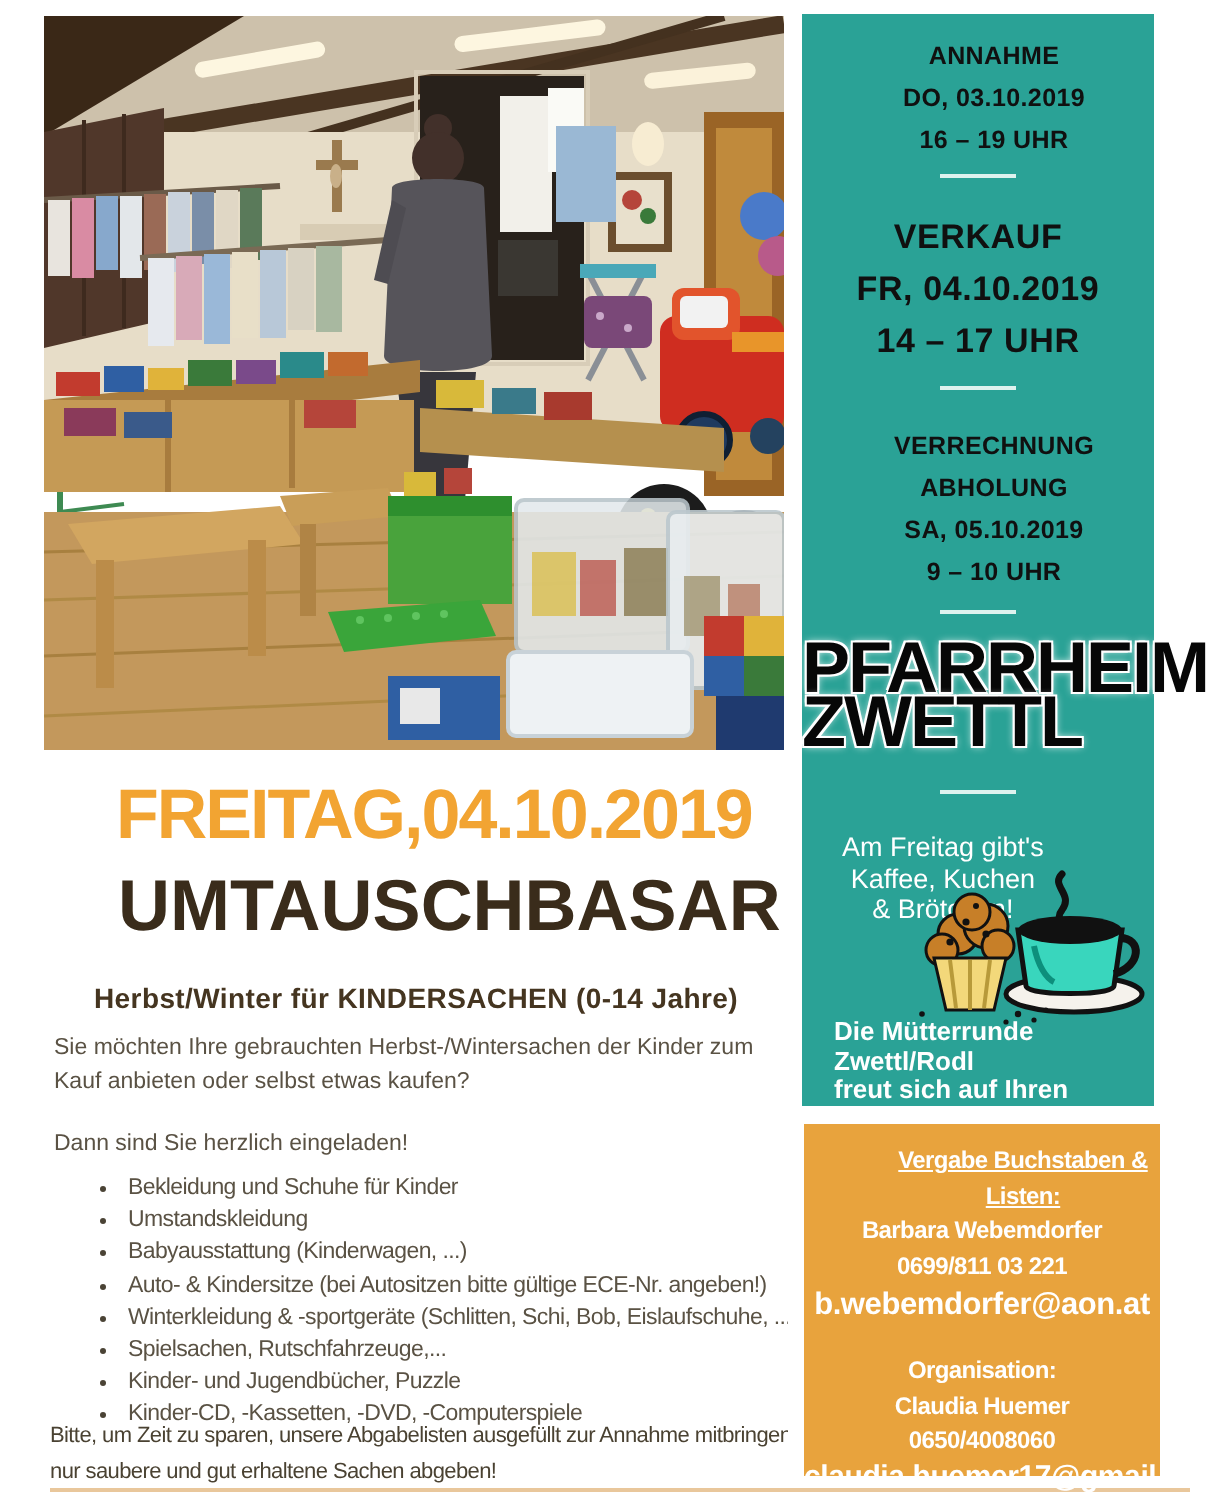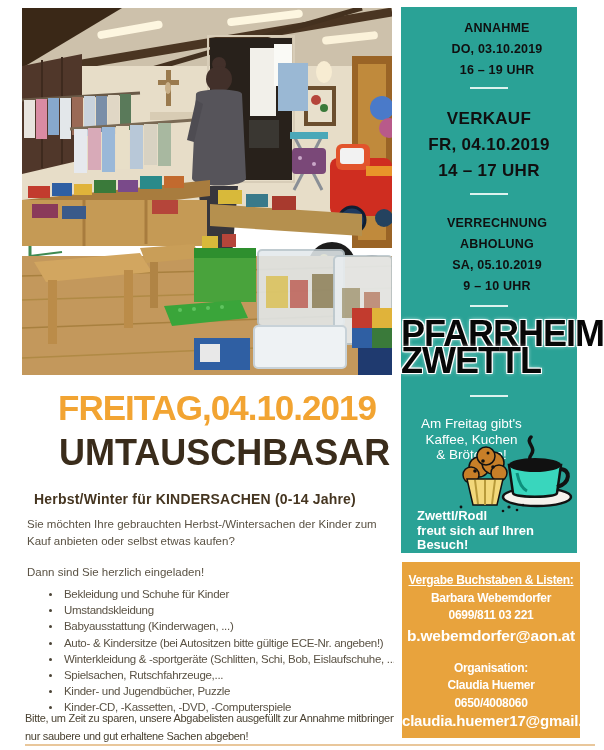--- a/index.html
+++ b/index.html
@@ -24,32 +24,32 @@
   .coffee-note { position:absolute; top:409px; left:20px; color:#ffffff; font-weight:400;
     font-size:13.5px; line-height:15.5px; text-align:center; }
   .treat-graphic { position:absolute; top:428px; left:52px; width:122px; height:78px; }
   .muetterrunde { position:absolute; top:502px; left:16px; color:#ffffff; font-weight:700;
     font-size:13px; line-height:14.5px; text-align:left; }
 
   
   .contact { position:absolute; left:402px; top:562px; width:178px; height:176px; background:#e8a33d;
     color:#ffffff; text-align:center; font-weight:700; z-index:3; padding-top:10px; }
   .contact .line { font-size:12px; line-height:17.5px; letter-spacing:-0.3px; }
-  .contact .underlined { text-decoration:underline; }
+  .contact .underlined { text-decoration:underline;padding-left:41px; }
   .contact .email-big { font-size:15.5px; line-height:21px; letter-spacing:-0.2px; }
   .contact .group-gap { margin-top:14px; }
   .contact .email2 { font-size:15px; letter-spacing:-0.2px;text-align:right; }
 
   
   .left-col { position:absolute; left:0; top:378px; width:394px; height:372px; overflow:hidden; z-index:1; }
   .title-date { position:absolute; left:30px; top:10px; font-size:35px; font-weight:800;
     letter-spacing:-1px; color:#f2a432; white-space:nowrap;margin-left:28px; }
   .title-main { position:absolute; left:28px; top:54px; font-size:36px; font-weight:800;
     letter-spacing:0px; color:#3a2c1b; white-space:nowrap;margin-left:31px; }
-  .subtitle { position:absolute; left:22px; top:113px; font-size:14px; font-weight:700;
+  .subtitle { position:absolute; left:35px; top:113px; font-size:14px; font-weight:700;
     color:#453520; letter-spacing:0.2px; white-space:nowrap;padding-left:12px; }
   .para { position:absolute; left:27px; width:356px; font-size:11.5px; line-height:17px; color:#5a5244; }
   .p1 { top:138px; }
   .p2 { top:186px; }
   .item-list { position:absolute; left:62px; top:208px; width:330px; list-style:disc outside; }
   .item-list li { font-size:11.5px; line-height:16.2px; color:#5a5244; letter-spacing:-0.3px;
     white-space:nowrap; padding-left:2px; }
   .item-list li::marker { color:#4a4335; font-size:10px; }
   .closing { position:absolute; left:25px; top:332px; width:392px; font-size:11px; font-weight:400;
     line-height:17.5px; color:#4a4232; letter-spacing:-0.3px; }
@@ -290,20 +290,21 @@
           <circle cx="56" cy="72" r="1.6"></circle>
             <circle cx="64" cy="75" r="1.3"></circle>
             <circle cx="50" cy="76" r="1.3"></circle>
           <circle cx="8" cy="72" r="1.4"></circle>
             <circle cx="70" cy="70" r="1.2"></circle>
         </g>
       </svg>
     </div>
 
     <div class="muetterrunde">
+      <div>Die Mütterrunde</div>
       <div>Zwettl/Rodl</div>
       <div>freut sich auf Ihren Besuch!</div>
     </div>
   </div>
 
   <div class="left-col">
     <div class="title-date">FREITAG,04.10.2019</div>
     <div class="title-main">UMTAUSCHBASAR</div>
     <div class="subtitle">Herbst/Winter für KINDERSACHEN (0-14 Jahre)</div>
     <p class="para p1">Sie möchten Ihre gebrauchten Herbst-/Wintersachen der Kinder zum Kauf anbieten oder selbst etwas kaufen?</p>

